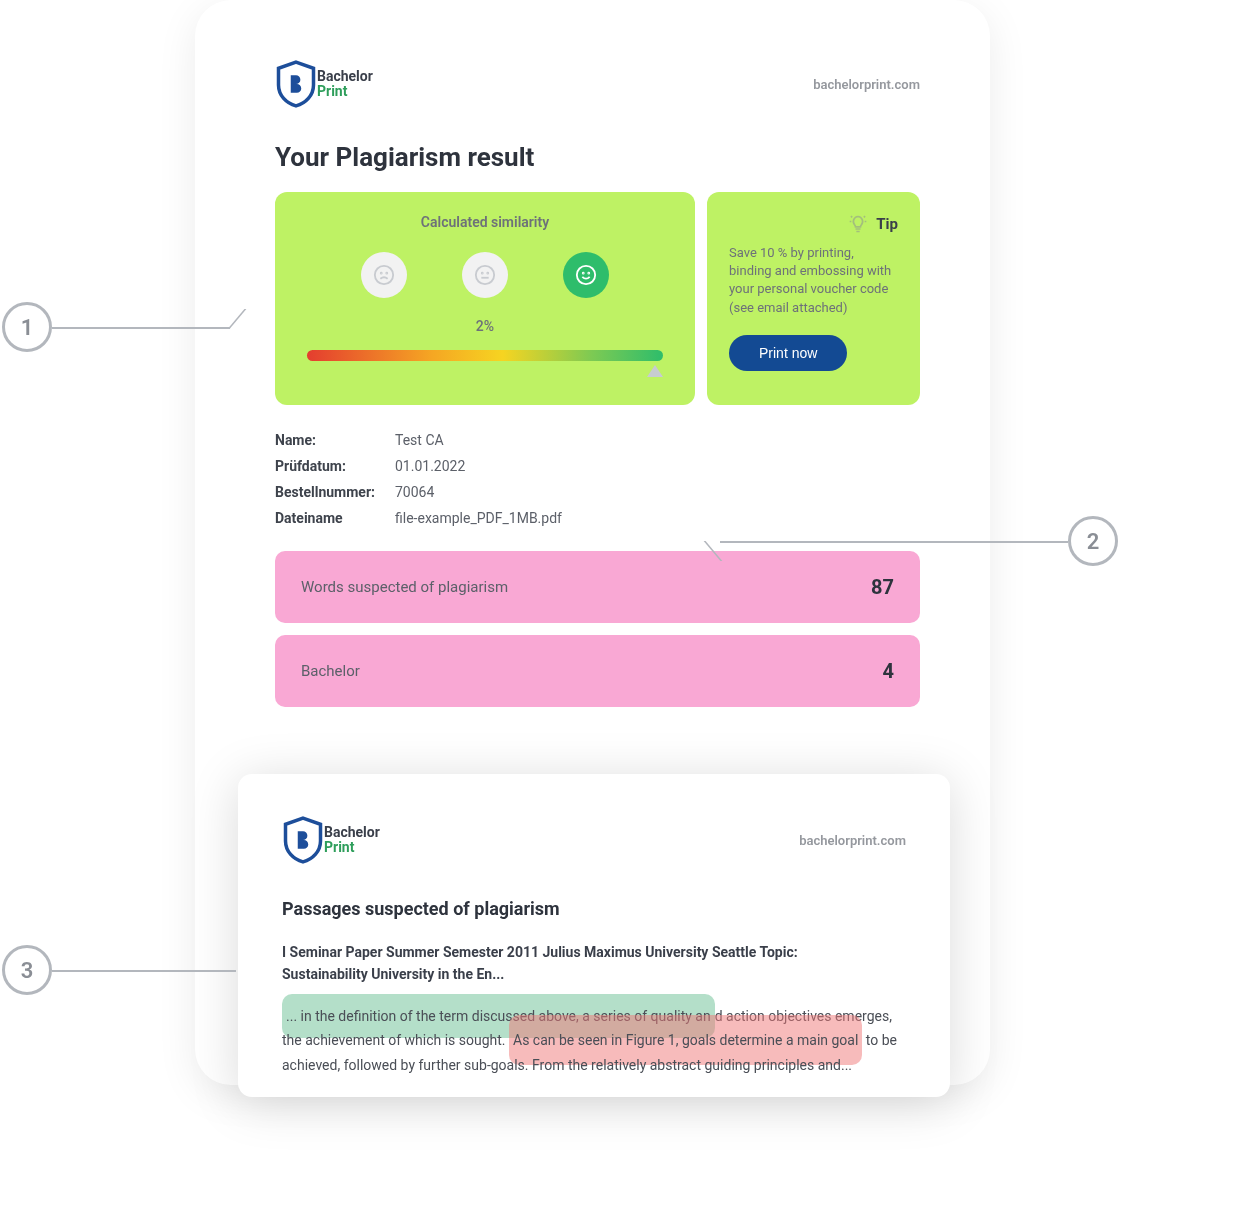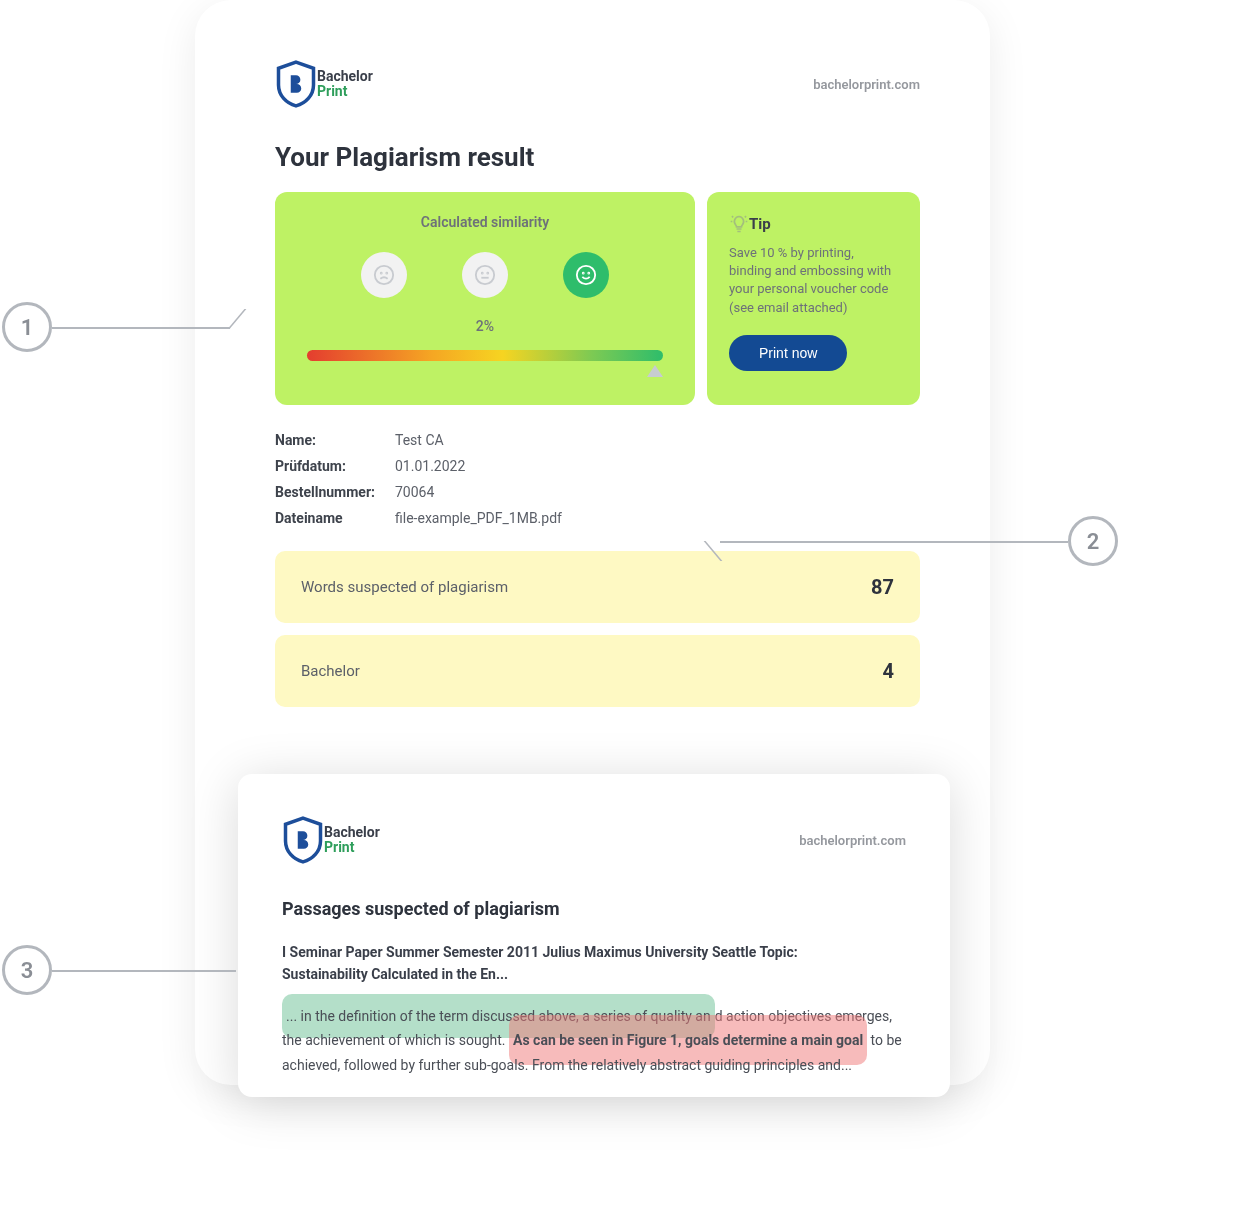--- a/index.html
+++ b/index.html
@@ -58,36 +58,36 @@
     background: linear-gradient(90deg, #e43d2f 0%, #f5a623 35%, #f6d421 55%, #7dca53 80%, #2ebd6b 100%);
     margin: 0 6px 4px 6px;
   }
   .marker-row { position: relative; height: 18px; margin: 0 6px; }
   .marker {
     position:absolute; right:0; top:0;
     width:0; height:0; border-left:8px solid transparent; border-right:8px solid transparent;
     border-bottom:12px solid #c7ccd1;
   }
 
-  .tip-head { display:flex; align-items:center; margin-bottom: 10px; justify-content:flex-start;}
+  .tip-head { display:flex; align-items:center; gap:8px; margin-bottom: 10px; justify-content:flex-end;}
   .tip-head .tip-label { font-weight:700; font-size:15px; color:#3a3f4a; }
   .tip-text { font-size: 13px; color:#6d7179; line-height:1.4; margin-bottom: 18px; }
   .print-btn {
     display:inline-block; background:#134a93; color:#fff; font-size:14px;
     border:none; border-radius: 22px; padding: 10px 30px; cursor:pointer; font-weight:500;
   }
 
   .meta-table { font-size: 14px; color:#5c6069; margin-bottom: 20px; }
   .meta-row { display:flex; padding: 5px 0; }
   .meta-label { width: 120px; font-weight:700; color:#3e434c; }
   .meta-value {  }
 
   .details-title { font-size: 22px; font-weight:700; color:#2e333d; margin: 14px 0 18px 0; }
   .stat-card {
-    background:#fef9c3; border-radius:10px; padding: 24px 26px;
+    background:#f9a8d4; border-radius:10px; padding: 24px 26px;
     display:flex; justify-content:space-between; align-items:center;
     margin-bottom: 12px; font-size:15px;
   }
   .stat-card .stat-label { color:#5c6069; }
   .stat-card .stat-value { font-weight:700; font-size:20px; color:#2e333d; }
 
   
   .passages-card {
     position:absolute;
     left: 238px;
@@ -96,21 +96,21 @@
     background:#fff;
     border-radius: 14px;
     box-shadow: 0 6px 50px rgba(0,0,0,0.15);
     padding: 42px 44px 20px 44px;
     overflow:hidden;
   }
   .passages-title { font-size: 18px; font-weight:700; color:#2e333d; margin-bottom: 22px; }
   .seminar-line { font-size: 14px; font-weight:700; color:#3a3f4a; line-height:1.6; margin-bottom: 18px;}
   .body-text { font-size: 14px; color:#4a4e56; line-height:1.75; }
   .hl-green { background: rgba(119,197,156,0.55); border-radius: 10px; padding: 14px 4px; text-align: center; }
-  .hl-red { background: rgba(239,120,120,0.5); border-radius: 10px; padding: 17px 4px; font-weight: bold; }
+  .hl-red { background: rgba(239,120,120,0.5); border-radius: 10px; padding: 17px 4px; }
 
   
   .anno-circle {
     position:absolute; width:50px; height:50px; border-radius:50%;
     border:3px solid #b3b7bd; background:#fff; color:#8a8e95;
     display:flex; align-items:center; justify-content:center;
     font-size:22px; font-weight:600;
   }
   .anno-line {
     position:absolute; height:2px; background:#b3b7bd;
@@ -240,21 +240,21 @@
         <span class="bp2">Print</span>
       </div>
     </div>
     <div class="site-url">bachelorprint.com</div>
   </div>
 
   <h3 class="passages-title">Passages suspected of plagiarism</h3>
 
   <p class="seminar-line">
     <span>I Seminar Paper Summer Semester 2011 Julius Maximus University Seattle Topic:</span><br>
-    <span>Sustainability Calculated in the En...</span>
+    <span>Sustainability University in the En...</span>
   </p>
 
   <p class="body-text">
     <span class="hl-green">... in the definition of the term discussed above, a series of quality an</span><span>d action objectives emerges, the achievement of which is sought. </span><span class="hl-red">As can be seen in Figure 1, goals determine a main goal</span><span> to be achieved, followed by further sub-goals. From the relatively abstract guiding principles and...</span>
   </p>
 </div>
 
 <div class="anno-circle" style="left:2px; top:302px;">1</div>
 <div class="anno-line" style="left:52px; top:327px; width:178px;"></div>
 <div class="anno-tick" style="left:236px; top:309px;"></div>

